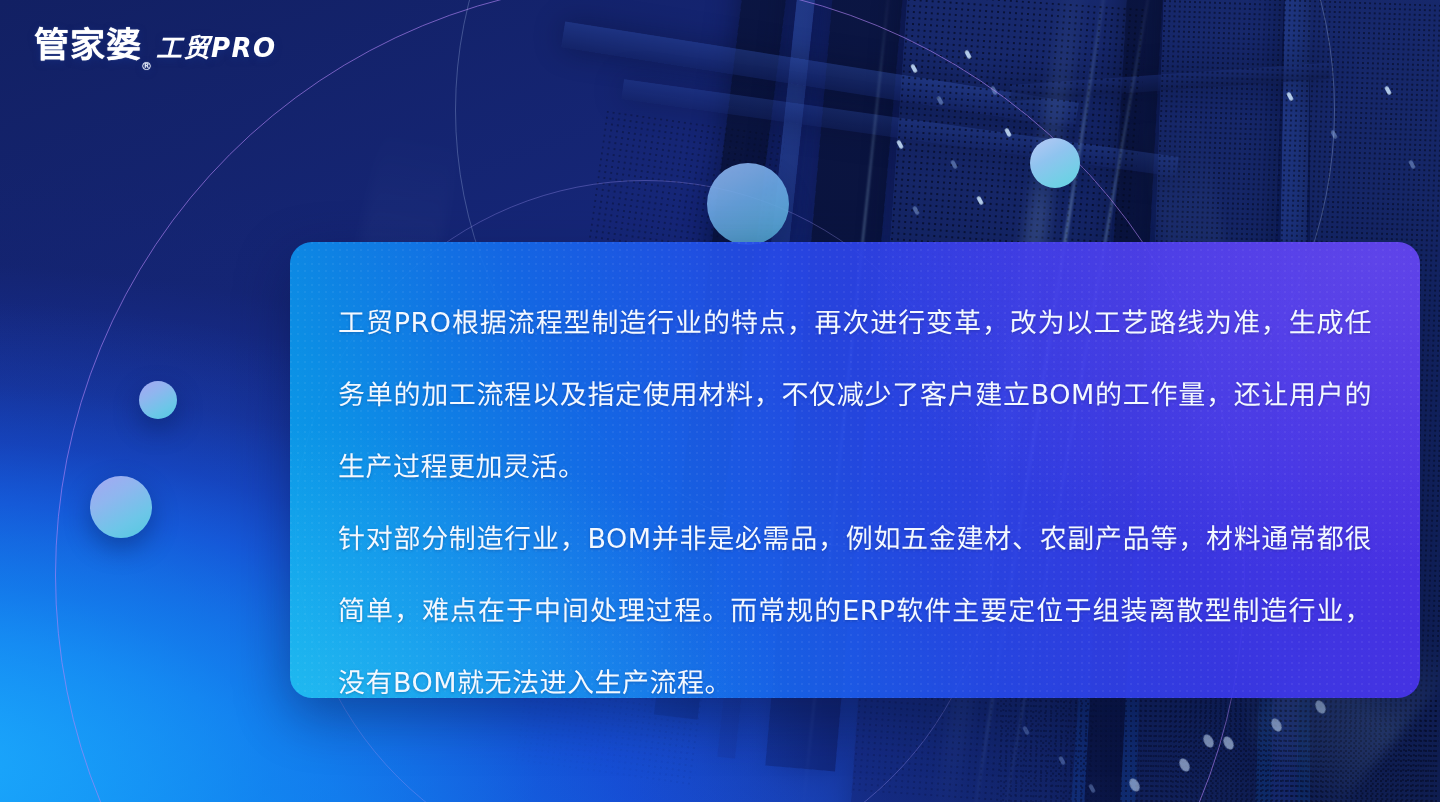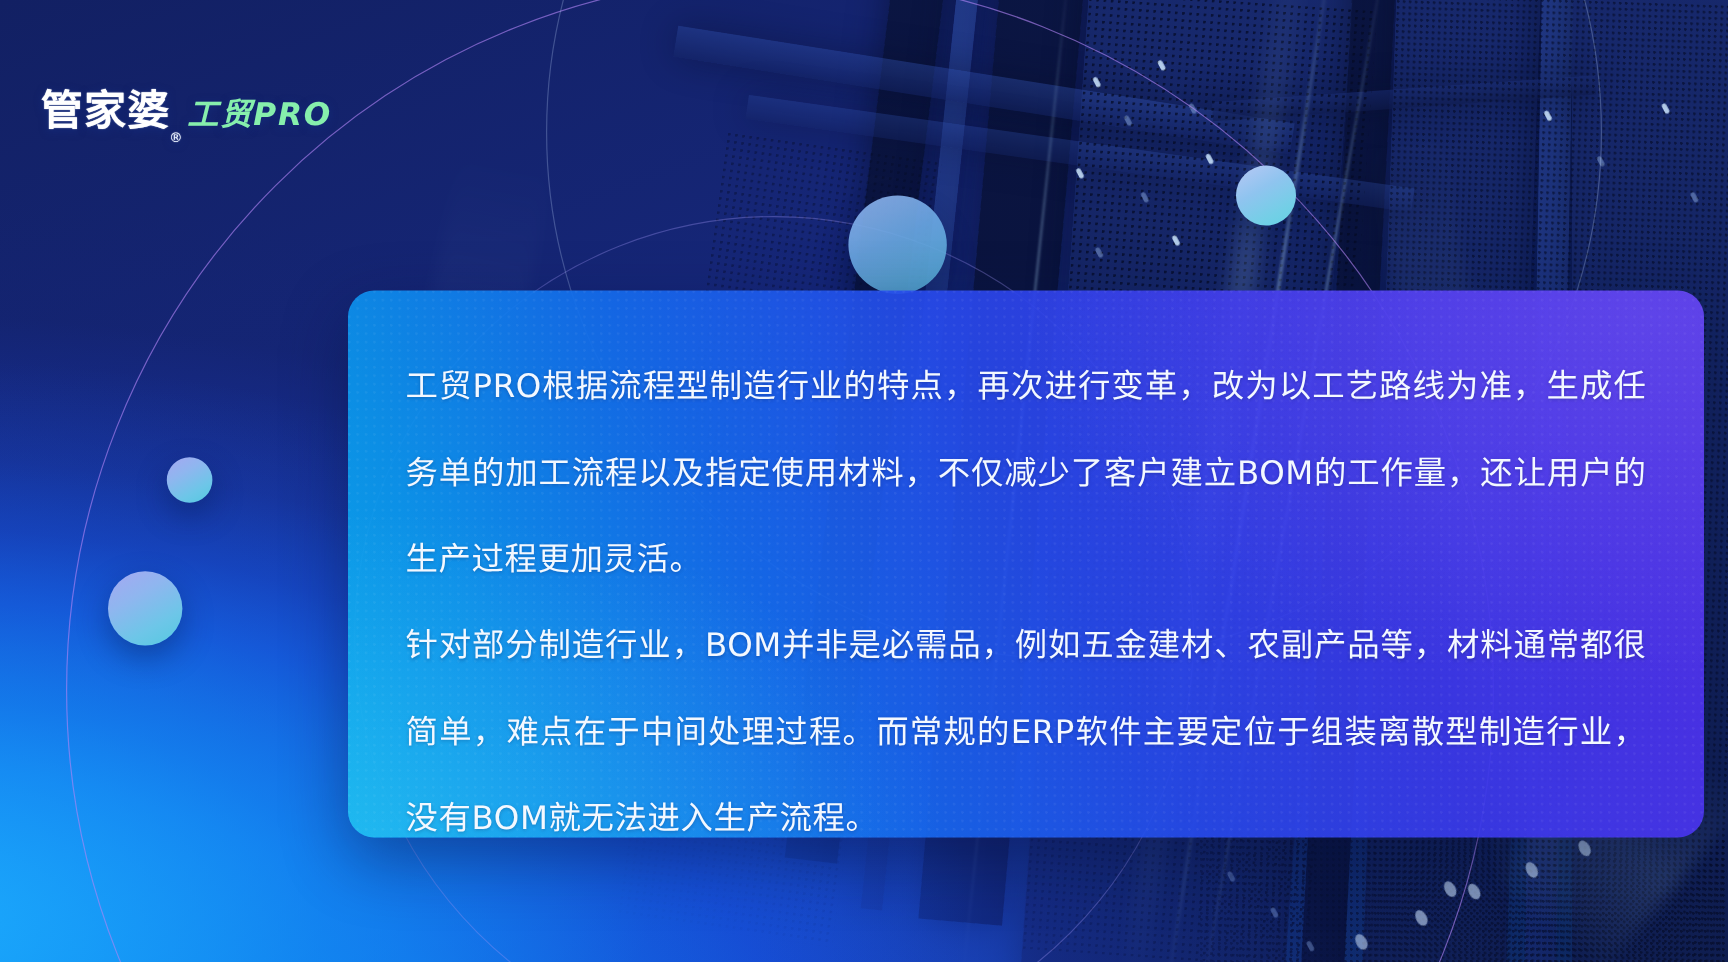--- a/index.html
+++ b/index.html
@@ -112,37 +112,36 @@
   }
   .logo-cn {
     position:relative;
     font-family:"DejaVu Sans","Liberation Sans",sans-serif;
     font-size:35px;
     font-weight:bold;
     letter-spacing:1px;
     color:#ffffff;
     line-height:1;
     text-shadow:0 0 1px rgba(255,255,255,.9), 0 2px 7px rgba(20,50,140,.55);
-    margin-top:48px;
   }
   .logo-reg {
     position:absolute;
     top:-2px; right:-11px;
     font-size:11px;
     font-weight:normal;
     color:#e8f1ff;
   }
   .logo-en {
     margin-left:14px;
     font-family:"DejaVu Sans","Liberation Sans",sans-serif;
     font-size:26px;
     font-weight:bold;
     font-style:italic;
     letter-spacing:1.5px;
-    color:#86efac;
+    color:#ffffff;
     line-height:1;
     position:relative; top:-2px;
     text-shadow:0 2px 7px rgba(20,50,140,.5);
   }
 
   
   .card {
     position:absolute;
     left:290px; top:242px;
     width:1130px; height:456px;

